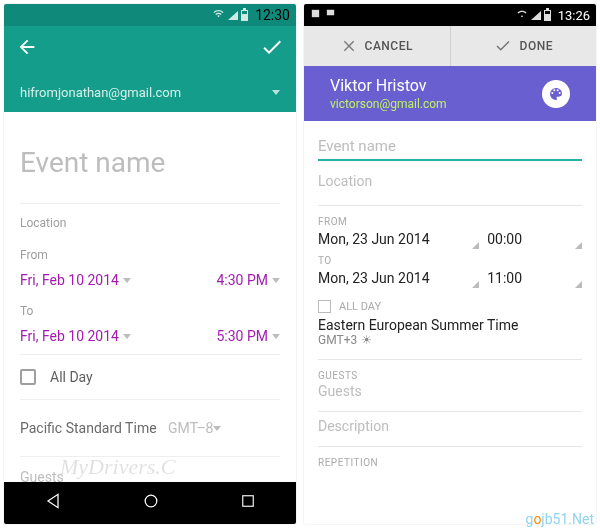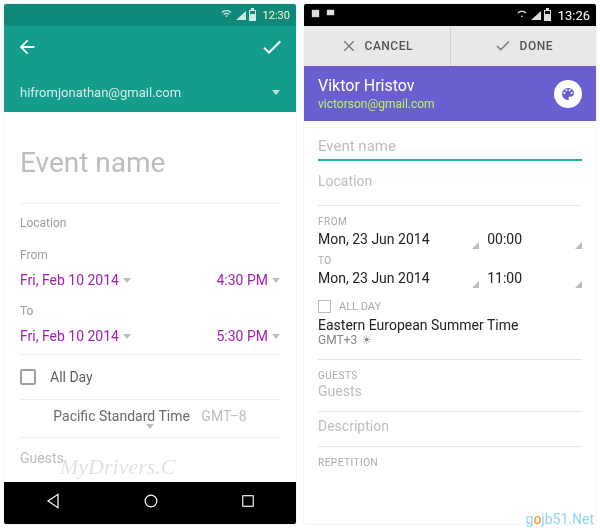--- a/index.html
+++ b/index.html
@@ -2,50 +2,50 @@
 <html><head>
 <meta charset="utf-8">
 <style>
   * { box-sizing: border-box; margin: 0; padding: 0; font-family: Roboto, "Helvetica Neue", Arial, sans-serif; }
   body { background: #fff; width: 600px; height: 528px; overflow: hidden; position: relative; }
   .wrap { display: flex; gap: 8px; padding: 4px; }
   .phone { width: 292px; height: 520px; background: #fff; position: relative; overflow: hidden; border-radius: 2px; box-shadow: 0 0 0 1px rgba(0,0,0,0.04); }
 
   
   .l-status { height: 22px; background: #0f8a7a; display: flex; align-items: center; justify-content: flex-end; padding: 0 6px; color: #cfe9e5; font-size: 12px; gap: 3px; }
-  .l-status .time { color: #fef9c3; margin-left: 4px; font-size: 11px; }
+  .l-status .time { color: #000000; margin-left: 4px; font-size: 14px; }
   .l-appbar { height: 46px; background: #159d8b; display: flex; align-items: center; justify-content: space-between; padding: 0 12px; }
   .l-appbar svg { fill: #fff; }
   .l-account { height: 40px; background: #159d8b; display: flex; align-items: center; justify-content: space-between; padding: 0 16px; color: #d4efea; font-size: 13px; }
   .l-body { padding: 16px; color: #444; }
   .l-eventname { font-size: 28px; color: #bdbdbd; padding: 18px 0 24px; }
   .l-row { display: flex; align-items: center; justify-content: space-between; font-size: 14px; padding: 10px 0; border-top: 1px solid #eee; }
   .l-row.noborder { border-top: none; }
   .l-label { font-size: 12px; color: #9e9e9e; padding-top: 6px; }
   .l-val { color: #a21caf; font-size: 14px; display: flex; align-items: center; gap: 4px; }
   .l-check { display: flex; align-items: center; gap: 14px; padding: 14px 0; border-top: 1px solid #eee; color: #5f5f5f; font-size: 14px; }
   .l-checkbox { width: 16px; height: 16px; border: 2px solid #9e9e9e; border-radius: 2px; }
-  .l-tz { display: flex; align-items: center; padding: 8px 0; border-top: 1px solid #eee; color: #6a6a6a; font-size: 14px; flex-direction: column; }
+  .l-tz { display: flex; align-items: center; padding: 20px 0; border-top: 1px solid #eee; color: #6a6a6a; font-size: 14px; }
   .l-tz .off { color: #bdbdbd; margin-left: 8px; }
   .l-guests { padding: 12px 0 0; border-top: 1px solid #eee; color: #bdbdbd; font-size: 14px; }
   .tri { width: 0; height: 0; border-left: 4px solid transparent; border-right: 4px solid transparent; border-top: 5px solid #bdbdbd; }
   .tri.white { border-top-color: rgba(255,255,255,0.7); }
 
   .l-nav { position: absolute; bottom: 0; left: 0; right: 0; height: 42px; background: #000; display: flex; align-items: center; justify-content: space-around; }
   .l-nav svg { fill: #fff; }
 
   
   .r-status { height: 22px; background: #000; display: flex; align-items: center; justify-content: space-between; padding: 0 6px; color: #ddd; font-size: 12px; }
   .r-status .left { display: flex; gap: 4px; }
   .r-status .right { display: flex; gap: 3px; align-items: center; }
   .r-status .time { color: #fff; font-size: 13px; margin-left: 4px; }
   .r-actions { height: 40px; background: #e8e8e8; display: flex; }
   .r-actions .btn { flex: 1; display: flex; align-items: center; justify-content: center; gap: 8px; font-size: 12px; font-weight: 500; color: #555; letter-spacing: 0.5px; border-right: 1px solid #d0d0d0; }
   .r-actions .btn:last-child { border-right: none; }
-  .r-user { background: #6a5fd0; color: #fff; padding: 10px 14px; display: flex; align-items: center; justify-content: space-between; }
+  .r-user { background: #6a5fd0; color: #fff; padding: 10px 26px; display: flex; align-items: center; justify-content: space-between; }
   .r-user .name { font-size: 16px; }
   .r-user .email { font-size: 12px; color: #bef264; margin-top: 2px; }
   .r-palette { width: 28px; height: 28px; border-radius: 50%; background: #fff; display: flex; align-items: center; justify-content: center; }
   .r-body { padding: 10px 14px 0; font-size: 13px; color: #444; }
   .r-input { border-bottom: 2px solid #22b3a6; color: #bdbdbd; font-size: 15px; padding: 6px 0 4px; margin-bottom: 6px; }
   .r-loc { color: #bdbdbd; font-size: 14px; padding: 6px 0 10px; }
   .r-lbl { font-size: 10px; color: #aaa; letter-spacing: 0.5px; margin-top: 6px; }
   .r-dt { display: flex; gap: 8px; margin-bottom: 4px; }
   .r-dt .cell { position: relative; background: #fff; padding: 4px 0 2px; color: #222; font-size: 14px; }
   .r-dt .cell.date { flex: 1.7; }

